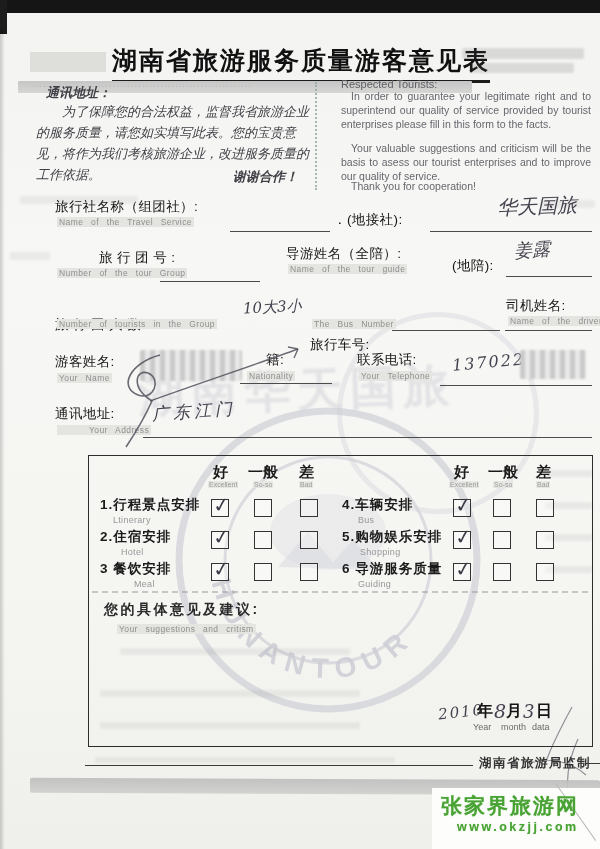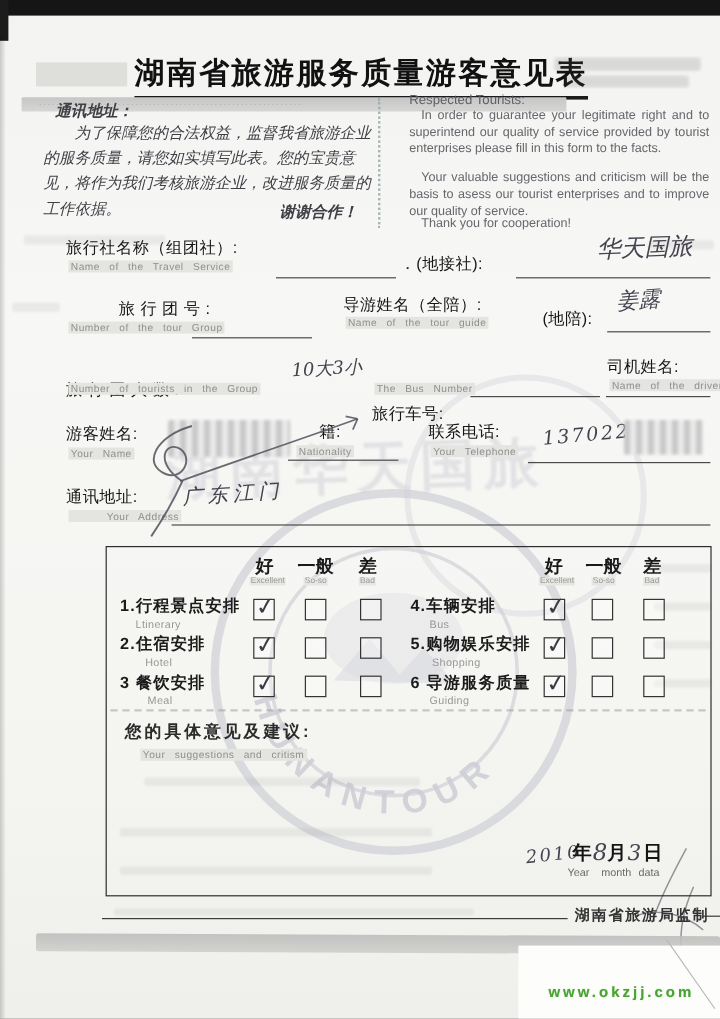--- a/index.html
+++ b/index.html
@@ -199,21 +199,21 @@
     <div class="abs cb" style="left:300px;top:499px;"></div>
   </div>
   <div class="abs ritem" style="left:100px;top:528px;">2.住宿安排</div>
   <div class="abs ritem-en" style="left:121px;top:547px;">Hotel</div>
   <div class="rate-row">
     <div class="abs cb checked" style="left:211px;top:531px;"></div>
     <div class="abs cb" style="left:254px;top:531px;"></div>
     <div class="abs cb" style="left:300px;top:531px;"></div>
   </div>
   <div class="abs ritem" style="left:100px;top:560px;">3 餐饮安排</div>
-  <div class="abs ritem-en" style="left:123px;top:579px;">Meal</div>
+  <div class="abs ritem-en" style="left:134px;top:579px;">Meal</div>
   <div class="rate-row">
     <div class="abs cb checked" style="left:211px;top:563px;"></div>
     <div class="abs cb" style="left:254px;top:563px;"></div>
     <div class="abs cb" style="left:300px;top:563px;"></div>
   </div>
 
   <div class="abs ritem" style="left:342px;top:496px;">4.车辆安排</div>
   <div class="abs ritem-en" style="left:358px;top:515px;">Bus</div>
   <div class="rate-row">
     <div class="abs cb checked" style="left:453px;top:499px;"></div>
@@ -249,15 +249,16 @@
   <div class="abs date-en" style="left:501px;top:722px;">month</div>
   <div class="abs date-en" style="left:532px;top:722px;">data</div>
 
   <div class="abs footline"></div>
   <div class="abs footline2"></div>
   <div class="abs supervisor">湖南省旅游局监制</div>
   <div class="abs graybar"></div>
 
   <div class="abs sitebox"></div>
   <div class="abs cornerline"></div>
+  <div class="abs sitename">张家界旅游网</div>
   <div class="abs siteurl">www.okzjj.com</div>
 
 </div>
 
 </body></html>

